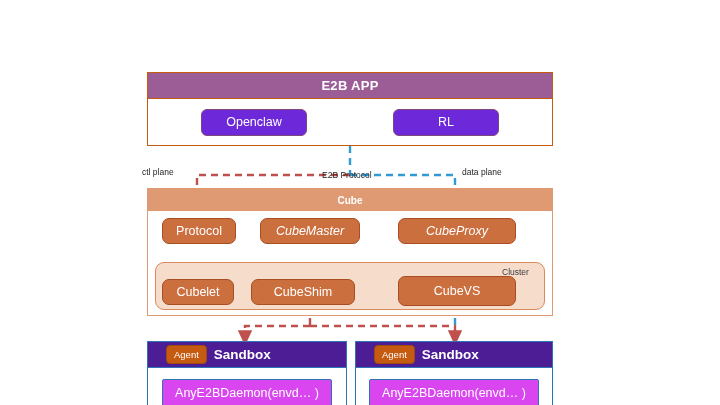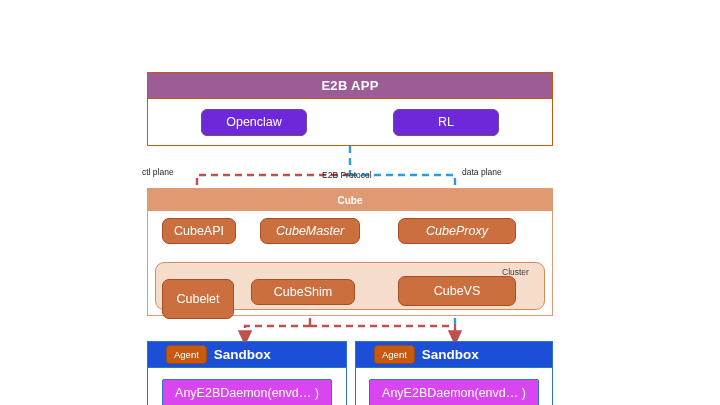--- a/index.html
+++ b/index.html
@@ -25,27 +25,27 @@
   .obox{background:#CC6F3F;border:1.2px solid #A84E22;border-radius:7px;color:#fff;
     display:flex;align-items:center;justify-content:center;font-size:12.5px;white-space:nowrap;}
 
   #cubeapi{left:162px;top:170px;width:74px;height:26px;}
   #cubemaster{left:260px;top:170px;width:100px;height:26px;font-style:italic;}
   #cubeproxy{left:398px;top:170px;width:118px;height:26px;font-style:italic;}
 
   #cluster{left:155px;top:214px;width:390px;height:48px;background:#F6DCCB;
     border:1.2px solid #D98A5C;border-radius:9px;}
   #cluster-label{left:502px;top:219px;font-size:8.5px;color:#3b3b3b;}
-  #cubelet{left:162px;top:231px;width:72px;height:40px;}
+  #cubelet{left:162px;top:231px;width:72px;height:26px;}
   #cubeshim{left:251px;top:231px;width:104px;height:26px;}
   #cubevs{left:398px;top:228px;width:118px;height:30px;}
 
   
   .sandbox{background:#ffffff;border:1.3px solid #2E75B6;}
-  .sb-header{left:0;top:0;width:100%;height:26px;background:#1d4ed8;
+  .sb-header{left:0;top:0;width:100%;height:26px;background:#4c1d95;
     display:flex;align-items:center;border-bottom:1.3px solid #2E75B6;}
   .agent-badge{margin-left:18px;height:17px;padding:0 7px;background:#C55A11;border:1px solid #9E4A0E;
     border-radius:4px;color:#fff;font-size:9.5px;display:flex;align-items:center;}
   .sb-title{margin-left:7px;color:#ffffff;font-size:13.5px;font-weight:bold;}
   .sb-body{left:0;top:26px;width:100%;height:50px;display:flex;align-items:center;justify-content:center;}
   .daemon{height:26px;padding:0 12px;background:#d946ef;border:1.2px solid #2E75B6;border-radius:2px;
     color:#ffffff;font-size:12.5px;display:flex;align-items:center;white-space:nowrap;}
   #sandbox-left{left:147px;top:293px;width:200px;height:78px;}
   #sandbox-right{left:355px;top:293px;width:198px;height:78px;}
 
@@ -114,21 +114,21 @@
   <div class="abs conn-label" id="lbl-proto">E2B Protocol</div>
   <div class="abs conn-label" id="lbl-data">data plane</div>
 
   <div class="abs" id="cube-panel">
     <div class="abs" id="cube-header">
       <span class="t">Cube</span>
     </div>
   </div>
 
   <div class="abs obox" id="cubeapi">
-    <span>CubeAPI</span>
+    <span>Protocol</span>
   </div>
   <div class="abs obox" id="cubemaster">
     <span>CubeMaster</span>
   </div>
   <div class="abs obox" id="cubeproxy">
     <span>CubeProxy</span>
   </div>
 
   <div class="abs" id="cluster"></div>
   <div class="abs" id="cluster-label">Cluster</div>

